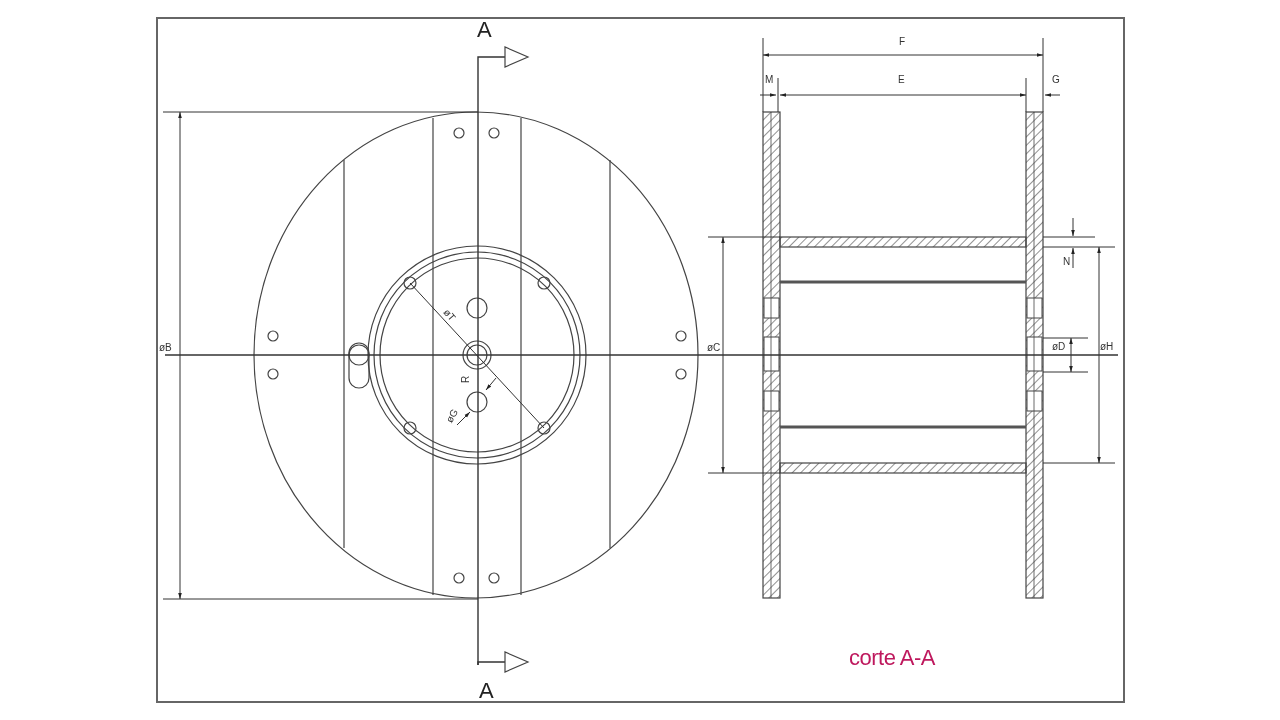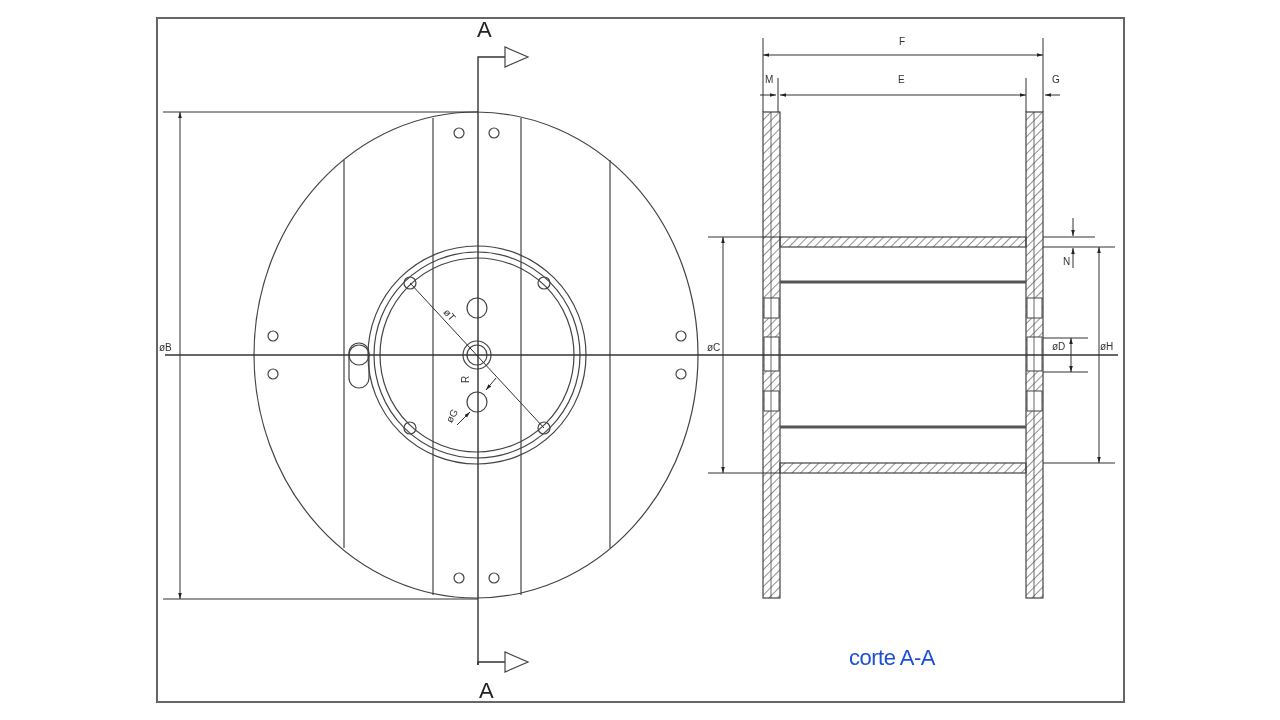--- a/index.html
+++ b/index.html
@@ -3,21 +3,21 @@
 <meta charset="utf-8">
 <style>
   html, body { margin: 0; padding: 0; background: #ffffff; }
   body { width: 1280px; height: 720px; position: relative; overflow: hidden; font-family: "Liberation Sans", sans-serif; }
   #drawing { position: absolute; left: 0; top: 0; }
   .ln { stroke: #444; stroke-width: 1.2; fill: none; }
   .lnd { stroke: #333; stroke-width: 1.4; fill: none; }
   .dim { stroke: #333; stroke-width: 1; fill: none; }
   .txt-s { font-family: "Liberation Sans", sans-serif; font-size: 10px; fill: #333; }
   .txt-a { font-family: "Liberation Sans", sans-serif; font-size: 22px; fill: #222; }
-  .caption { position: absolute; left: 849px; top: 645px; font-size: 22px; color: #1d4ed8; font-family: "Liberation Sans", sans-serif; letter-spacing: -0.5px; }
+  .caption { position: absolute; left: 849px; top: 645px; font-size: 22px; color: #be185d; font-family: "Liberation Sans", sans-serif; letter-spacing: -0.5px; }
 </style>
 </head>
 <body>
 
 <svg id="drawing" width="1280" height="720" viewBox="0 0 1280 720" xmlns="http://www.w3.org/2000/svg">
   <defs>
     <pattern id="hatch" patternUnits="userSpaceOnUse" width="6" height="6" patternTransform="rotate(45)">
       <line x1="0" y1="0" x2="0" y2="6" stroke="#555" stroke-width="1.3"></line>
     </pattern>
     <marker id="arr" viewBox="0 0 10 10" refX="10" refY="5" markerWidth="6" markerHeight="6" orient="auto-start-reverse">

